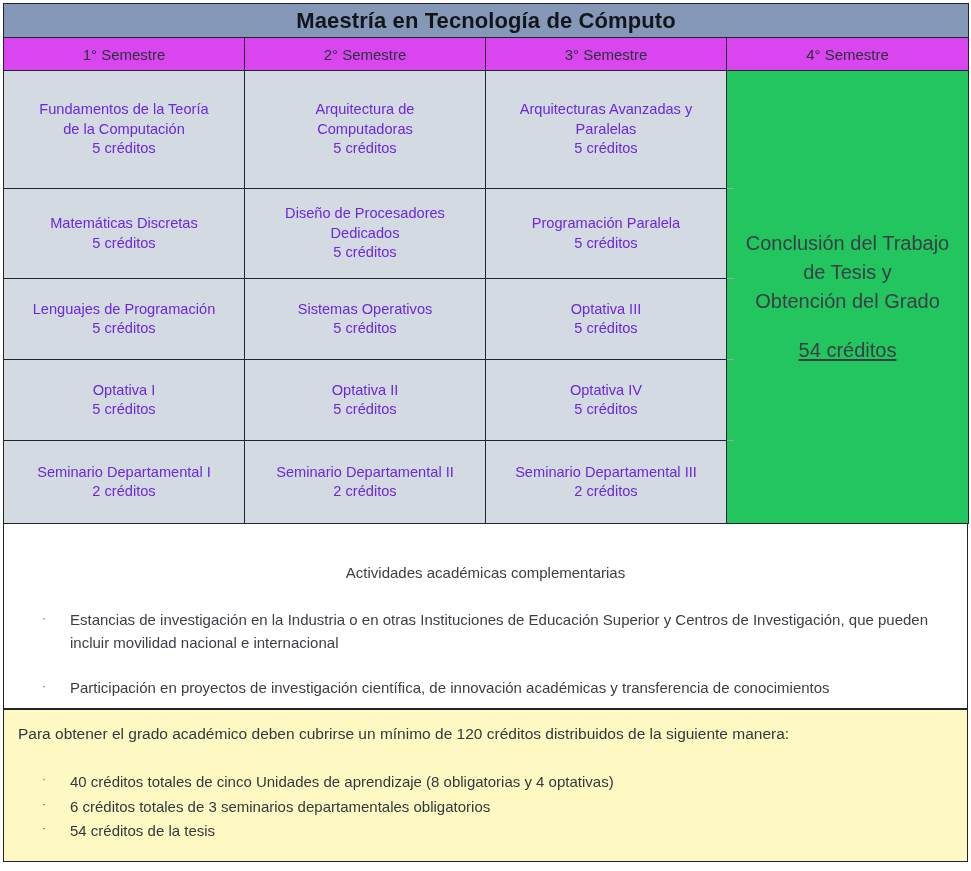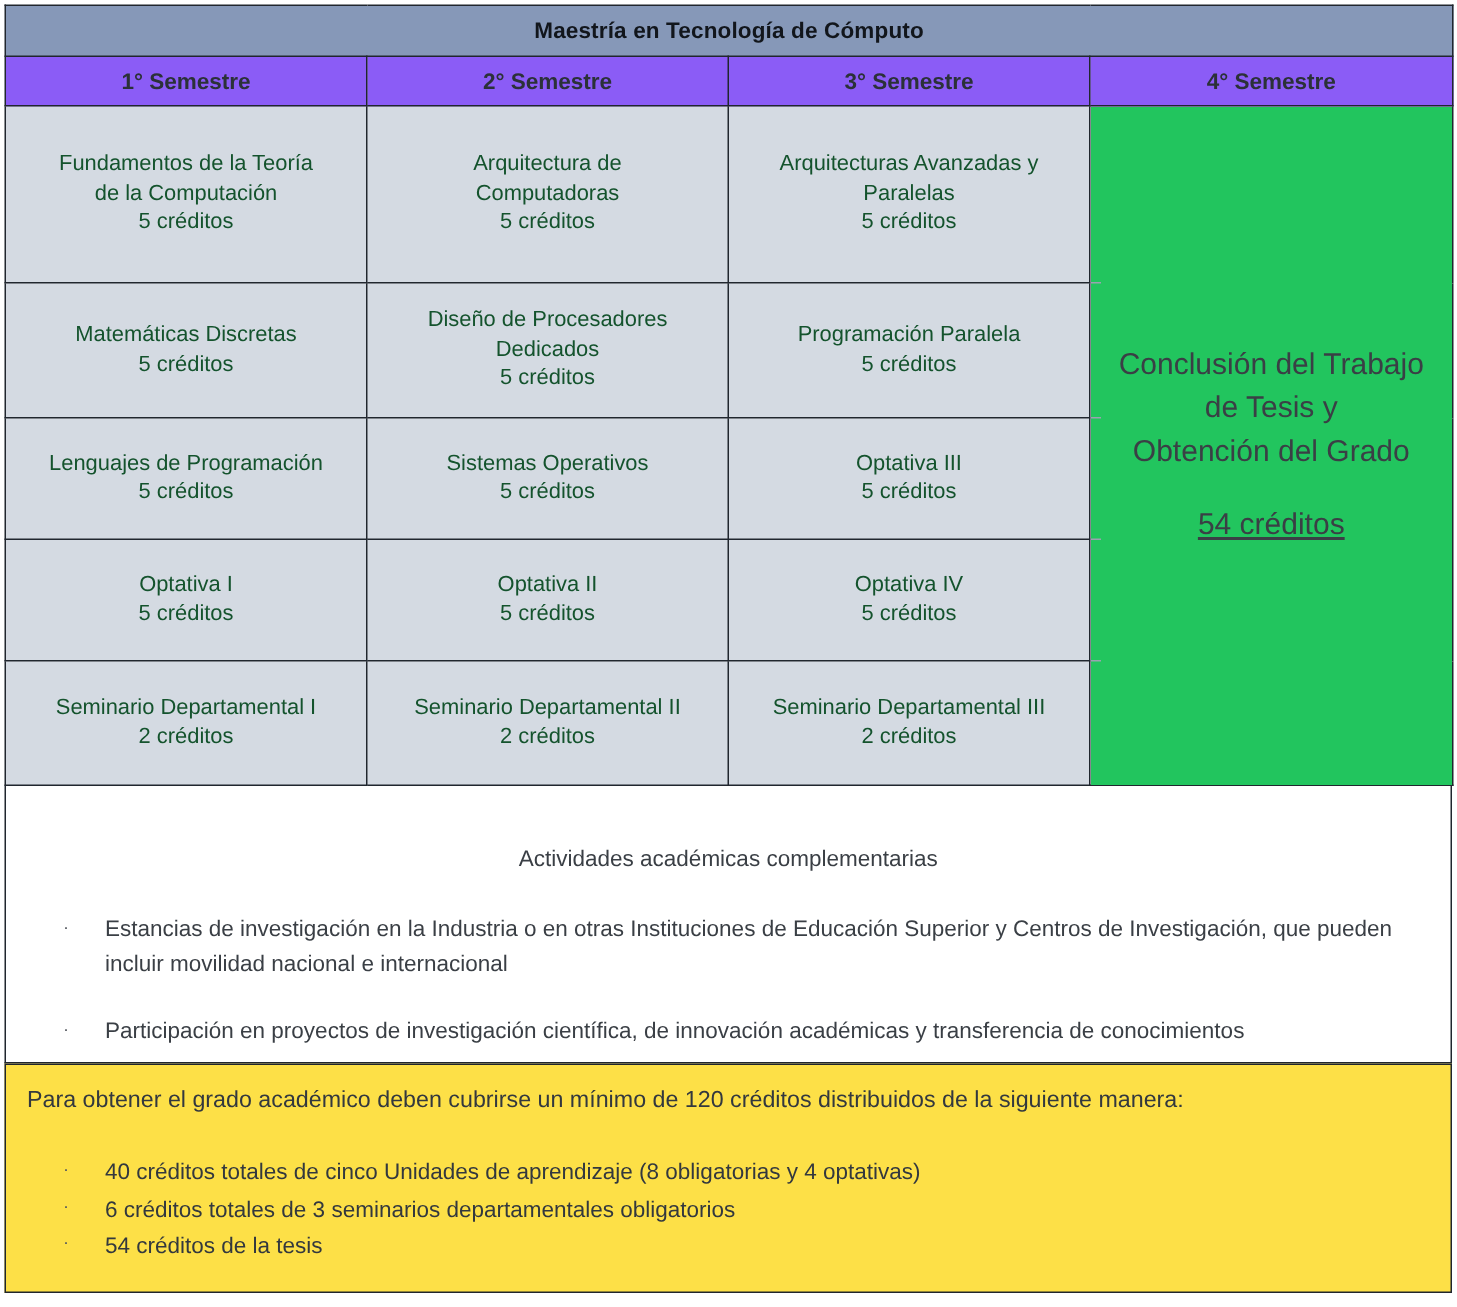--- a/index.html
+++ b/index.html
@@ -32,37 +32,36 @@
   .curriculum td {
     border: 1px solid #20262e;
     padding: 0;
     vertical-align: middle;
     text-align: center;
   }
 
   .title-cell {
     background: #8698b8;
     height: 33px;
-    font-size: 15px;
+    font-size: 22px;
     font-weight: bold;
     color: #12161c;
     letter-spacing: 0.1px;
   }
 
   .semester-cell {
-    background: #8b5cf6;
+    background: #d946ef;
     height: 32px;
     font-size: 15px;
     color: #2b3138;
-    font-weight: bold;
   }
 
   .course-cell {
     background: #d4dae2;
-    color: #14532d;
+    color: #6d28d9;
     font-size: 14.6px;
     line-height: 1.33;
     padding: 10px 6px 10px 6px;
   }
   .course-name {
     display: block;
     white-space: pre-line;
   }
   .course-credits {
     display: block;
@@ -133,21 +132,21 @@
     flex: 1 1 auto;
     padding-right: 6px;
   }
 
   
   .requirements {
     box-sizing: border-box;
     width: 965px;
     margin: 0 3px 3px 3px;
     border: 1px solid #20262e;
-    background: #fde047;
+    background: #fef9c3;
     height: 153px;
     padding: 12px 14px 0 14px;
     position: relative;
   }
   .req-intro {
     font-size: 15.5px;
     color: #33383e;
     line-height: 1.58;
     text-align: justify;
     text-align-last: left;

